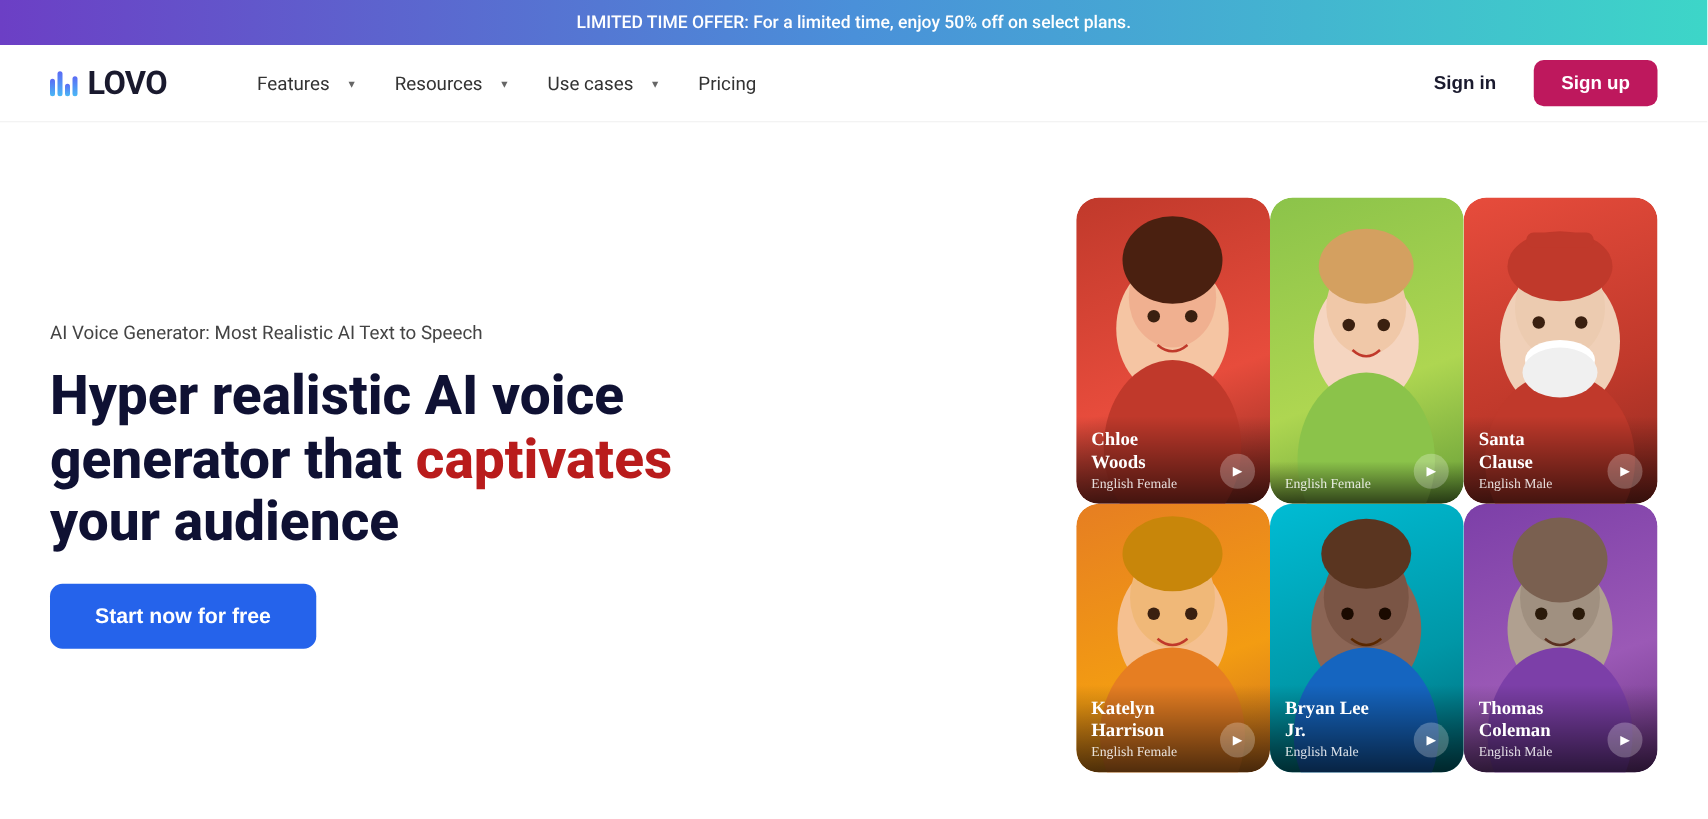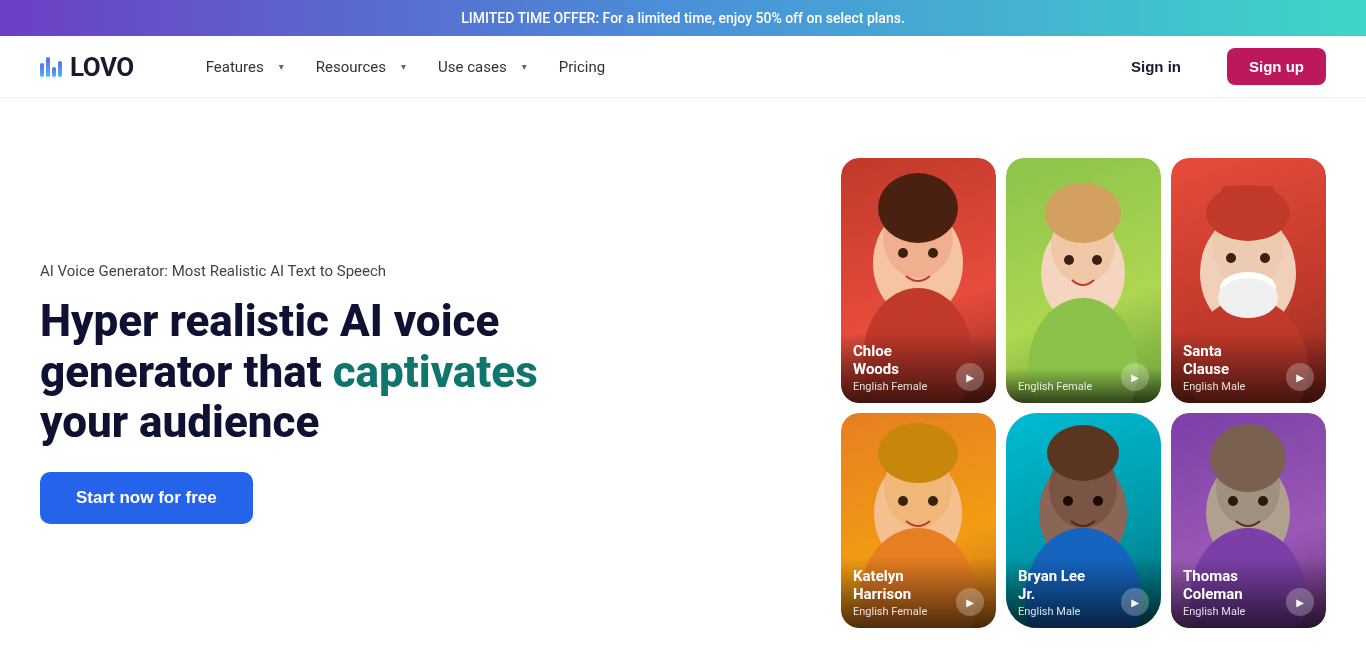--- a/index.html
+++ b/index.html
@@ -67,21 +67,21 @@
       cursor: pointer;
       border-radius: 6px;
       text-decoration: none;
     }
     .nav-link .chevron {
       font-size: 10px;
       color: #666;
     }
     .nav-actions {
       display: flex;
-      gap: 28px;
+      gap: 12px;
     }
     .btn-signin {
       padding: 8px 18px;
       font-size: 15px;
       font-weight: 600;
       color: #1a1a2e;
       background: none;
       border: none;
       cursor: pointer;
       border-radius: 6px;
@@ -115,21 +115,21 @@
       margin-bottom: 16px;
     }
     .hero-title {
       font-size: 44px;
       font-weight: 800;
       color: #0f1133;
       line-height: 1.15;
       margin-bottom: 24px;
     }
     .hero-title .highlight {
-      color: #0f766e;
+      color: #b91c1c;
     }
     .hero-desc {
       font-size: 15px;
       color: #555;
       line-height: 1.65;
       margin-bottom: 36px;
       max-width: 480px;
     }
     .btn-start {
       padding: 16px 36px;
@@ -146,21 +146,21 @@
     .hero-right {
       flex: 1;
       display: flex;
       justify-content: flex-end;
       padding-left: 40px;
     }
     .cards-grid {
       display: grid;
       grid-template-columns: 155px 155px 155px;
       grid-template-rows: 245px 215px;
-      gap: 10px;
+      font-family: Liberation Serif, serif;
     }
     .voice-card {
       border-radius: 18px;
       overflow: hidden;
       position: relative;
       cursor: pointer;
     }
     .voice-card .card-info {
       position: absolute;
       bottom: 0;
@@ -318,21 +318,21 @@
             <ellipse cx="77" cy="40" rx="40" ry="30" fill="#c8860a"></ellipse>
           </svg>
         </div>
         <div class="card-info">
           <div class="name">Katelyn<br>Harrison</div>
           <div class="lang">English Female</div>
         </div>
         <div class="play-btn">▶</div>
       </div>
 
-      <div class="voice-card" style="border-radius:31px; overflow:hidden; position:relative;">
+      <div class="voice-card" style="border-radius:14px; overflow:hidden; position:relative;">
         <div style="width:100%;height:100%;background:linear-gradient(160deg,#00bcd4 0%,#0097a7 60%,#006978 100%);border-radius:18px;">
           <svg viewBox="0 0 155 215" xmlns="http://www.w3.org/2000/svg" style="position:absolute;top:0;left:0;width:100%;height:100%;">
             <ellipse cx="77" cy="100" rx="44" ry="54" fill="#8b6555"></ellipse>
             <ellipse cx="77" cy="75" rx="34" ry="40" fill="#7a5545"></ellipse>
             <ellipse cx="77" cy="185" rx="58" ry="70" fill="#1565c0"></ellipse>
             <circle cx="62" cy="88" r="5" fill="#1a0a00"></circle>
             <circle cx="92" cy="88" r="5" fill="#1a0a00"></circle>
             <path d="M65 108 Q77 118 89 108" stroke="#5a2800" stroke-width="2" fill="none"></path>
             <ellipse cx="77" cy="40" rx="36" ry="28" fill="#5a3520"></ellipse>
           </svg>

